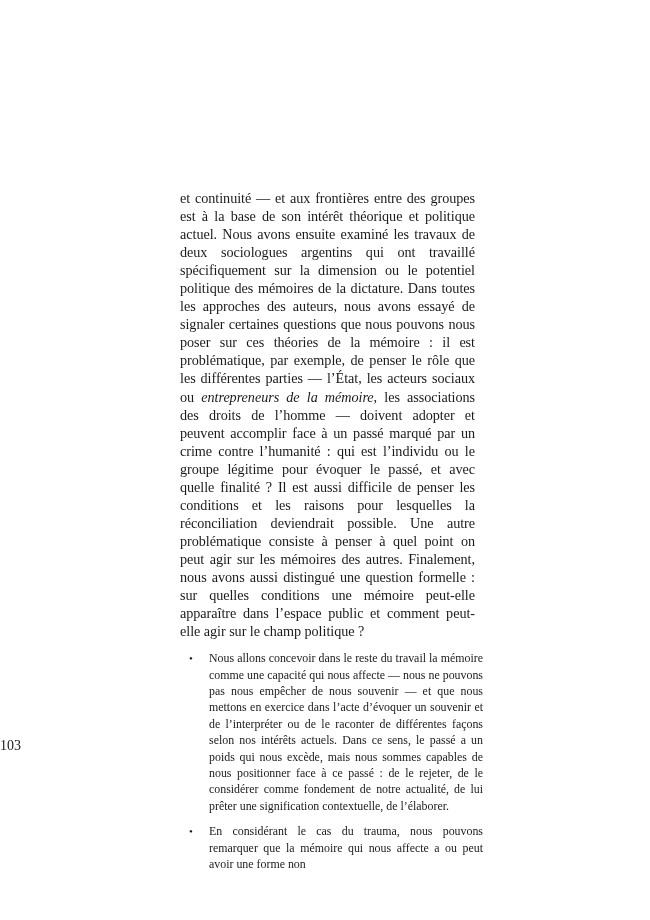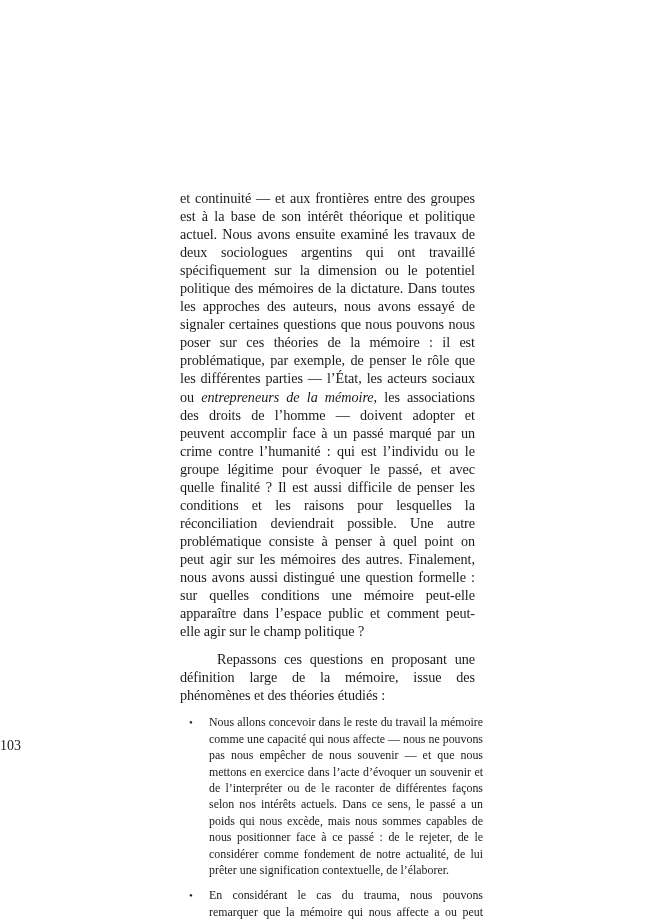--- a/index.html
+++ b/index.html
@@ -62,21 +62,20 @@
       font-size: 14px;
       color: #1a1a1a;
     }
   </style>
 </head>
 <body>
 
 <div class="page-body">
   <p class="para"><span>et continuité — et aux frontières entre des groupes est à la base de son intérêt théorique et politique actuel. Nous avons ensuite examiné les travaux de deux sociologues argentins qui ont travaillé spécifiquement sur la dimension ou le potentiel politique des mémoires de la dictature. Dans toutes les approches des auteurs, nous avons essayé de signaler certaines questions que nous pouvons nous poser sur ces théories de la mémoire : il est problématique, par exemple, de penser le rôle que les différentes parties — l’État, les acteurs sociaux ou </span><em>entrepreneurs de la mémoire</em><span>, les associations des droits de l’homme — doivent adopter et peuvent accomplir face à un passé marqué par un crime contre l’humanité : qui est l’individu ou le groupe légitime pour évoquer le passé, et avec quelle finalité ? Il est aussi difficile de penser les conditions et les raisons pour lesquelles la réconciliation deviendrait possible. Une autre problématique consiste à penser à quel point on peut agir sur les mémoires des autres. Finalement, nous avons aussi distingué une question formelle : sur quelles conditions une mémoire peut-elle apparaître dans l’espace public et comment peut-elle agir sur le champ politique ?</span></p>
 
-  <p class="para indent"><span>Repassons ces questions en proposant une définition large de la mémoire, issue des phénomènes et des théories étudiés :</span></p>
 
   <ul class="bullets">
     <li class="bullet-item">
       <span class="bullet-dot">•</span>
       <span>Nous allons concevoir dans le reste du travail la mémoire comme une capacité qui nous affecte — nous ne pouvons pas nous empêcher de nous souvenir — et que nous mettons en exercice dans l’acte d’évoquer un souvenir et de l’interpréter ou de le raconter de différentes façons selon nos intérêts actuels. Dans ce sens, le passé a un poids qui nous excède, mais nous sommes capables de nous positionner face à ce passé : de le rejeter, de le considérer comme fondement de notre actualité, de lui prêter une signification contextuelle, de l’élaborer.</span>
     </li>
     <li class="bullet-item">
       <span class="bullet-dot">•</span>
       <span>En considérant le cas du trauma, nous pouvons remarquer que la mémoire qui nous affecte a ou peut avoir une forme non</span>
     </li>

